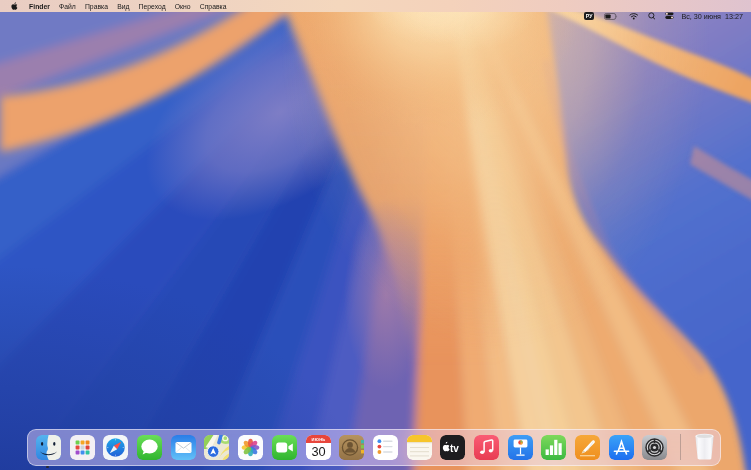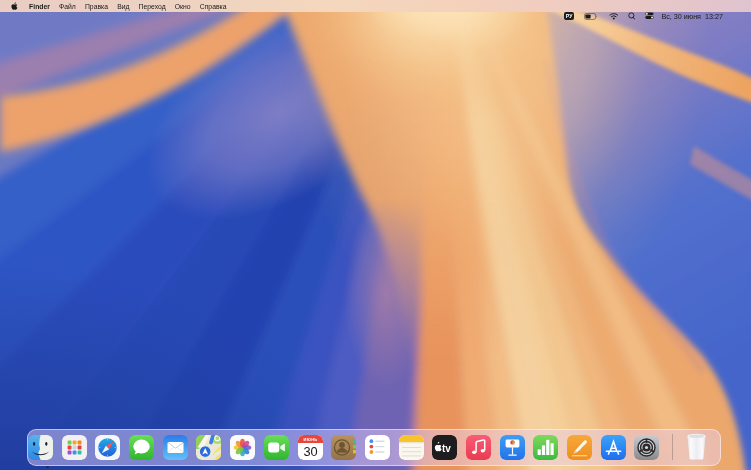--- a/index.html
+++ b/index.html
@@ -5,33 +5,33 @@
 html,body { width:751px; height:470px; overflow:hidden; }
 #screen { position:relative; width:751px; height:470px; font-family:"Liberation Sans",sans-serif; }
 #wp { position:absolute; left:0; top:0; }
 #menubar { position:absolute; left:0; top:0; width:751px; height:12px;
   background:linear-gradient(90deg,#e9cdc3 0%,#eed3c2 25%,#f4d7bd 45%,#f4d2bb 60%,#efccc0 75%,#e7c7c8 88%,#dfc3cf 100%);
   display:flex; align-items:center; justify-content:space-between; font-size:6.8px; color:#1a1a1a; }
 .ml { display:flex; align-items:center; padding-left:6px; }
 .mi { padding:0 4.6px; letter-spacing:0px; }
 .mi.apple { padding:0 7px 0 5px; display:flex; align-items:center; }
 .mi.b { font-weight:bold; }
-.mr { display:flex; align-items:center; padding-right:28px;margin-top:20px; }
+.mr { display:flex; align-items:center; padding-right:8px;margin-top:20px; }
 .ru { background:#1c1c1e; color:#fff; font-size:5.2px; font-weight:bold; border-radius:2px; padding:1.2px 1.6px; margin-right:10px; letter-spacing:0.2px; }
 .sic { display:flex; align-items:center; }
 .sic.bat { margin-right:11px; }
 .sic.wf { margin-right:9px; }
 .sic.se { margin-right:10px; }
 .sic.cc { margin-right:7px; }
 .date { font-size:7.2px; }
 #dock { position:absolute; left:27px; top:429px; width:694px; height:36.5px; border-radius:9px;
   background:rgba(230,210,245,0.48); border:0.5px solid rgba(255,255,255,0.5);
   -webkit-backdrop-filter:blur(12px) saturate(1.1); backdrop-filter:blur(12px) saturate(1.1);
   display:flex; align-items:center; }
-#dock .icons { display:flex; align-items:center; gap:8.7px; padding-left:0; }
+#dock .icons { display:flex; align-items:center; gap:8.7px; padding-left:8px; }
 .ic { display:block; border-radius:5.6px; }
 .sep { width:1px; height:26px; background:rgba(60,60,70,0.28); margin-left:13px; }
 .trash { margin-left:11px; margin-bottom:1px; }
 .dot { position:absolute; left:46px; top:465.5px; width:2.5px; height:2.5px; border-radius:50%; background:#2a2a30; }
 </style></head>
 <body>
 <div id="screen">
 <svg id="wp" width="751" height="470" viewBox="0 0 751 470" preserveAspectRatio="none">
 <defs>
 <filter id="b6" x="-20%" y="-20%" width="140%" height="140%">

